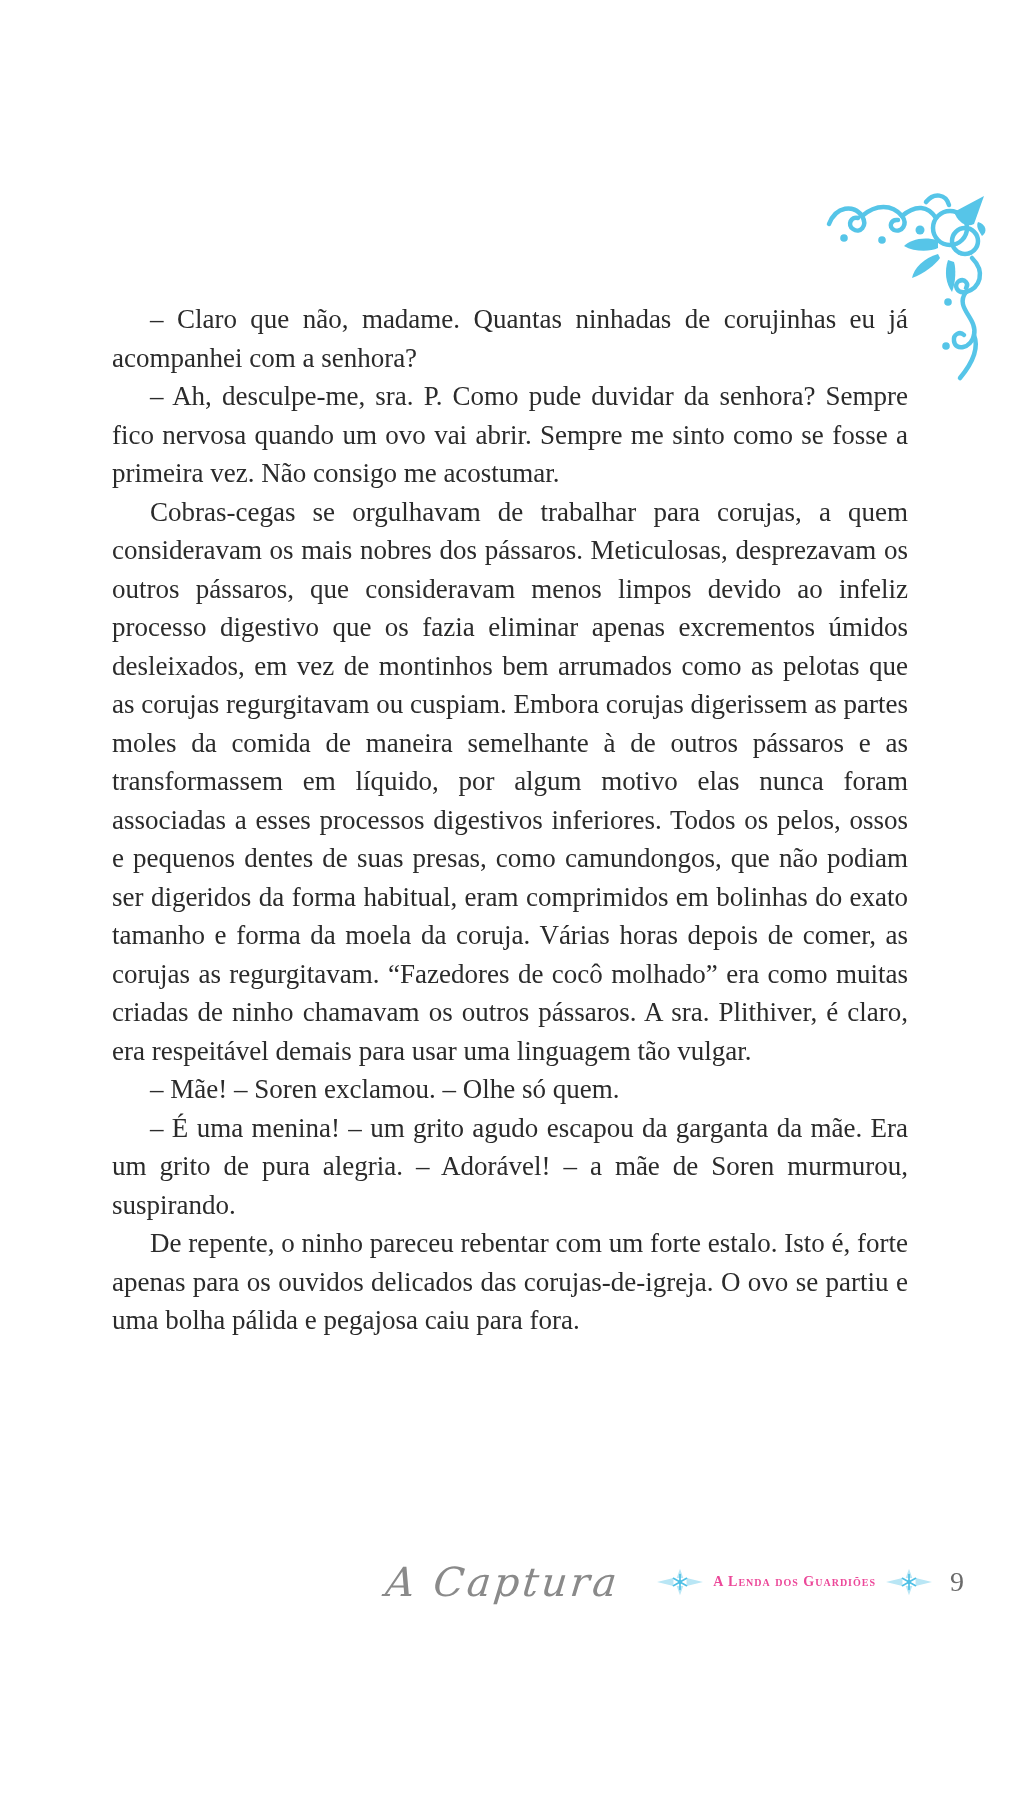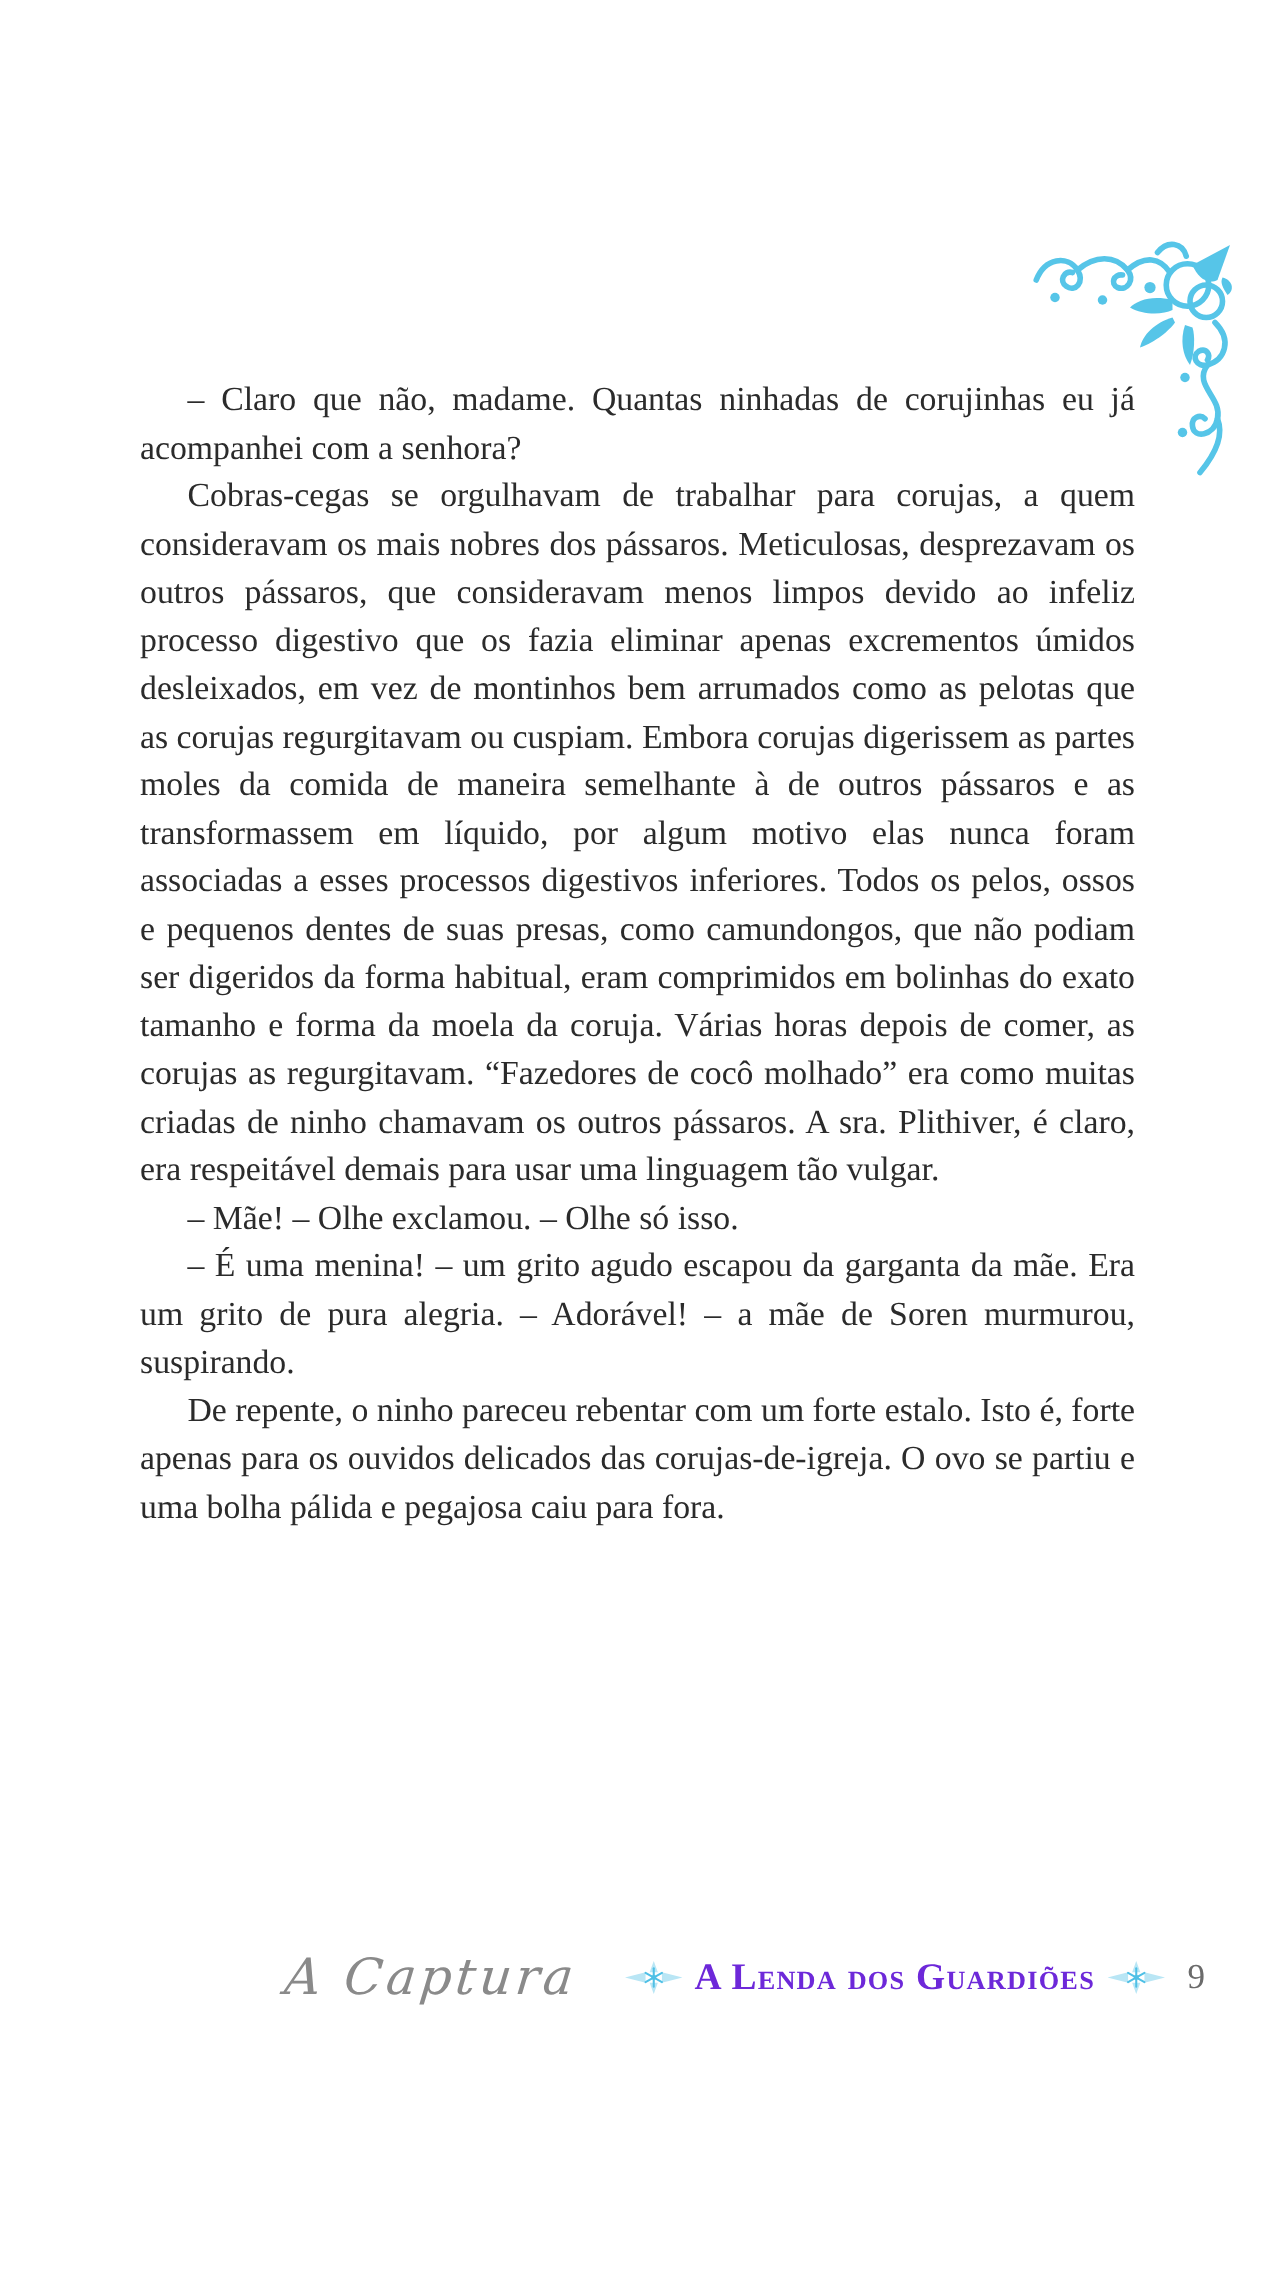--- a/index.html
+++ b/index.html
@@ -47,23 +47,23 @@
     letter-spacing: 3px;
     transform: skewX(-6deg);
     margin-right: 38px;
     line-height: 1;
   }
   .snowflake { display: inline-block; line-height: 0; }
   .snowflake svg { display: block; }
   .series-title {
     font-variant: small-caps;
     font-weight: 600;
-    font-size: 30px;
+    font-size: 14px;
     letter-spacing: 1px;
-    color: #6d28d9;
+    color: #ec4899;
     margin: 0 10px;
     line-height: 1;
     white-space: nowrap;
   }
   .page-number {
     font-size: 28px;
     color: #6b6b6b;
     margin-left: 18px;
     line-height: 1;
   }
@@ -102,22 +102,23 @@
         <circle cx="18" cy="60" r="3.8"></circle>
         <circle cx="56" cy="62" r="3.8"></circle>
         <circle cx="122" cy="124" r="3.8"></circle>
         <circle cx="120" cy="168" r="3.8"></circle>
       </g>
     </svg>
   </div>
 
   <div class="text-block">
       <p class="para">– Claro que não, madame. Quantas ninhadas de corujinhas eu já acompanhei com a senhora?</p>
+      <p class="para">– Ah, desculpe-me, sra. P. Como pude duvidar da senhora? Sempre fico nervosa quando um ovo vai abrir. Sempre me sinto como se fosse a primeira vez. Não consigo me acostumar.</p>
       <p class="para">Cobras-cegas se orgulhavam de trabalhar para corujas, a quem consideravam os mais nobres dos pássaros. Meticulosas, desprezavam os outros pássaros, que consideravam menos limpos devido ao infeliz processo digestivo que os fazia eliminar apenas excrementos úmidos desleixados, em vez de montinhos bem arrumados como as pelotas que as corujas regurgitavam ou cuspiam. Embora corujas digerissem as partes moles da comida de maneira semelhante à de outros pássaros e as transformassem em líquido, por algum motivo elas nunca foram associadas a esses processos digestivos inferiores. Todos os pelos, ossos e pequenos dentes de suas presas, como camundongos, que não podiam ser digeridos da forma habitual, eram comprimidos em bolinhas do exato tamanho e forma da moela da coruja. Várias horas depois de comer, as corujas as regurgitavam. “Fazedores de cocô molhado” era como muitas criadas de ninho chamavam os outros pássaros. A sra. Plithiver, é claro, era respeitável demais para usar uma linguagem tão vulgar.</p>
-      <p class="para">– Mãe! – Olhe exclamou. – Olhe só isso.</p>
+      <p class="para">– Mãe! – Soren exclamou. – Olhe só quem.</p>
       <p class="para">– É uma menina! – um grito agudo escapou da garganta da mãe. Era um grito de pura alegria. – Adorável! – a mãe de Soren murmurou, suspirando.</p>
       <p class="para">De repente, o ninho pareceu rebentar com um forte estalo. Isto é, forte apenas para os ouvidos delicados das corujas-de-igreja. O ovo se partiu e uma bolha pálida e pegajosa caiu para fora.</p>
     </div>
 
   <div class="footer">
     <span class="script-title">A Captura</span>
 
     <span class="snowflake">
       <svg width="46" height="30" viewBox="0 0 56 36" xmlns="http://www.w3.org/2000/svg">
         <polygon points="0,18 20,13 20,23" fill="#b9e6f5"></polygon>

